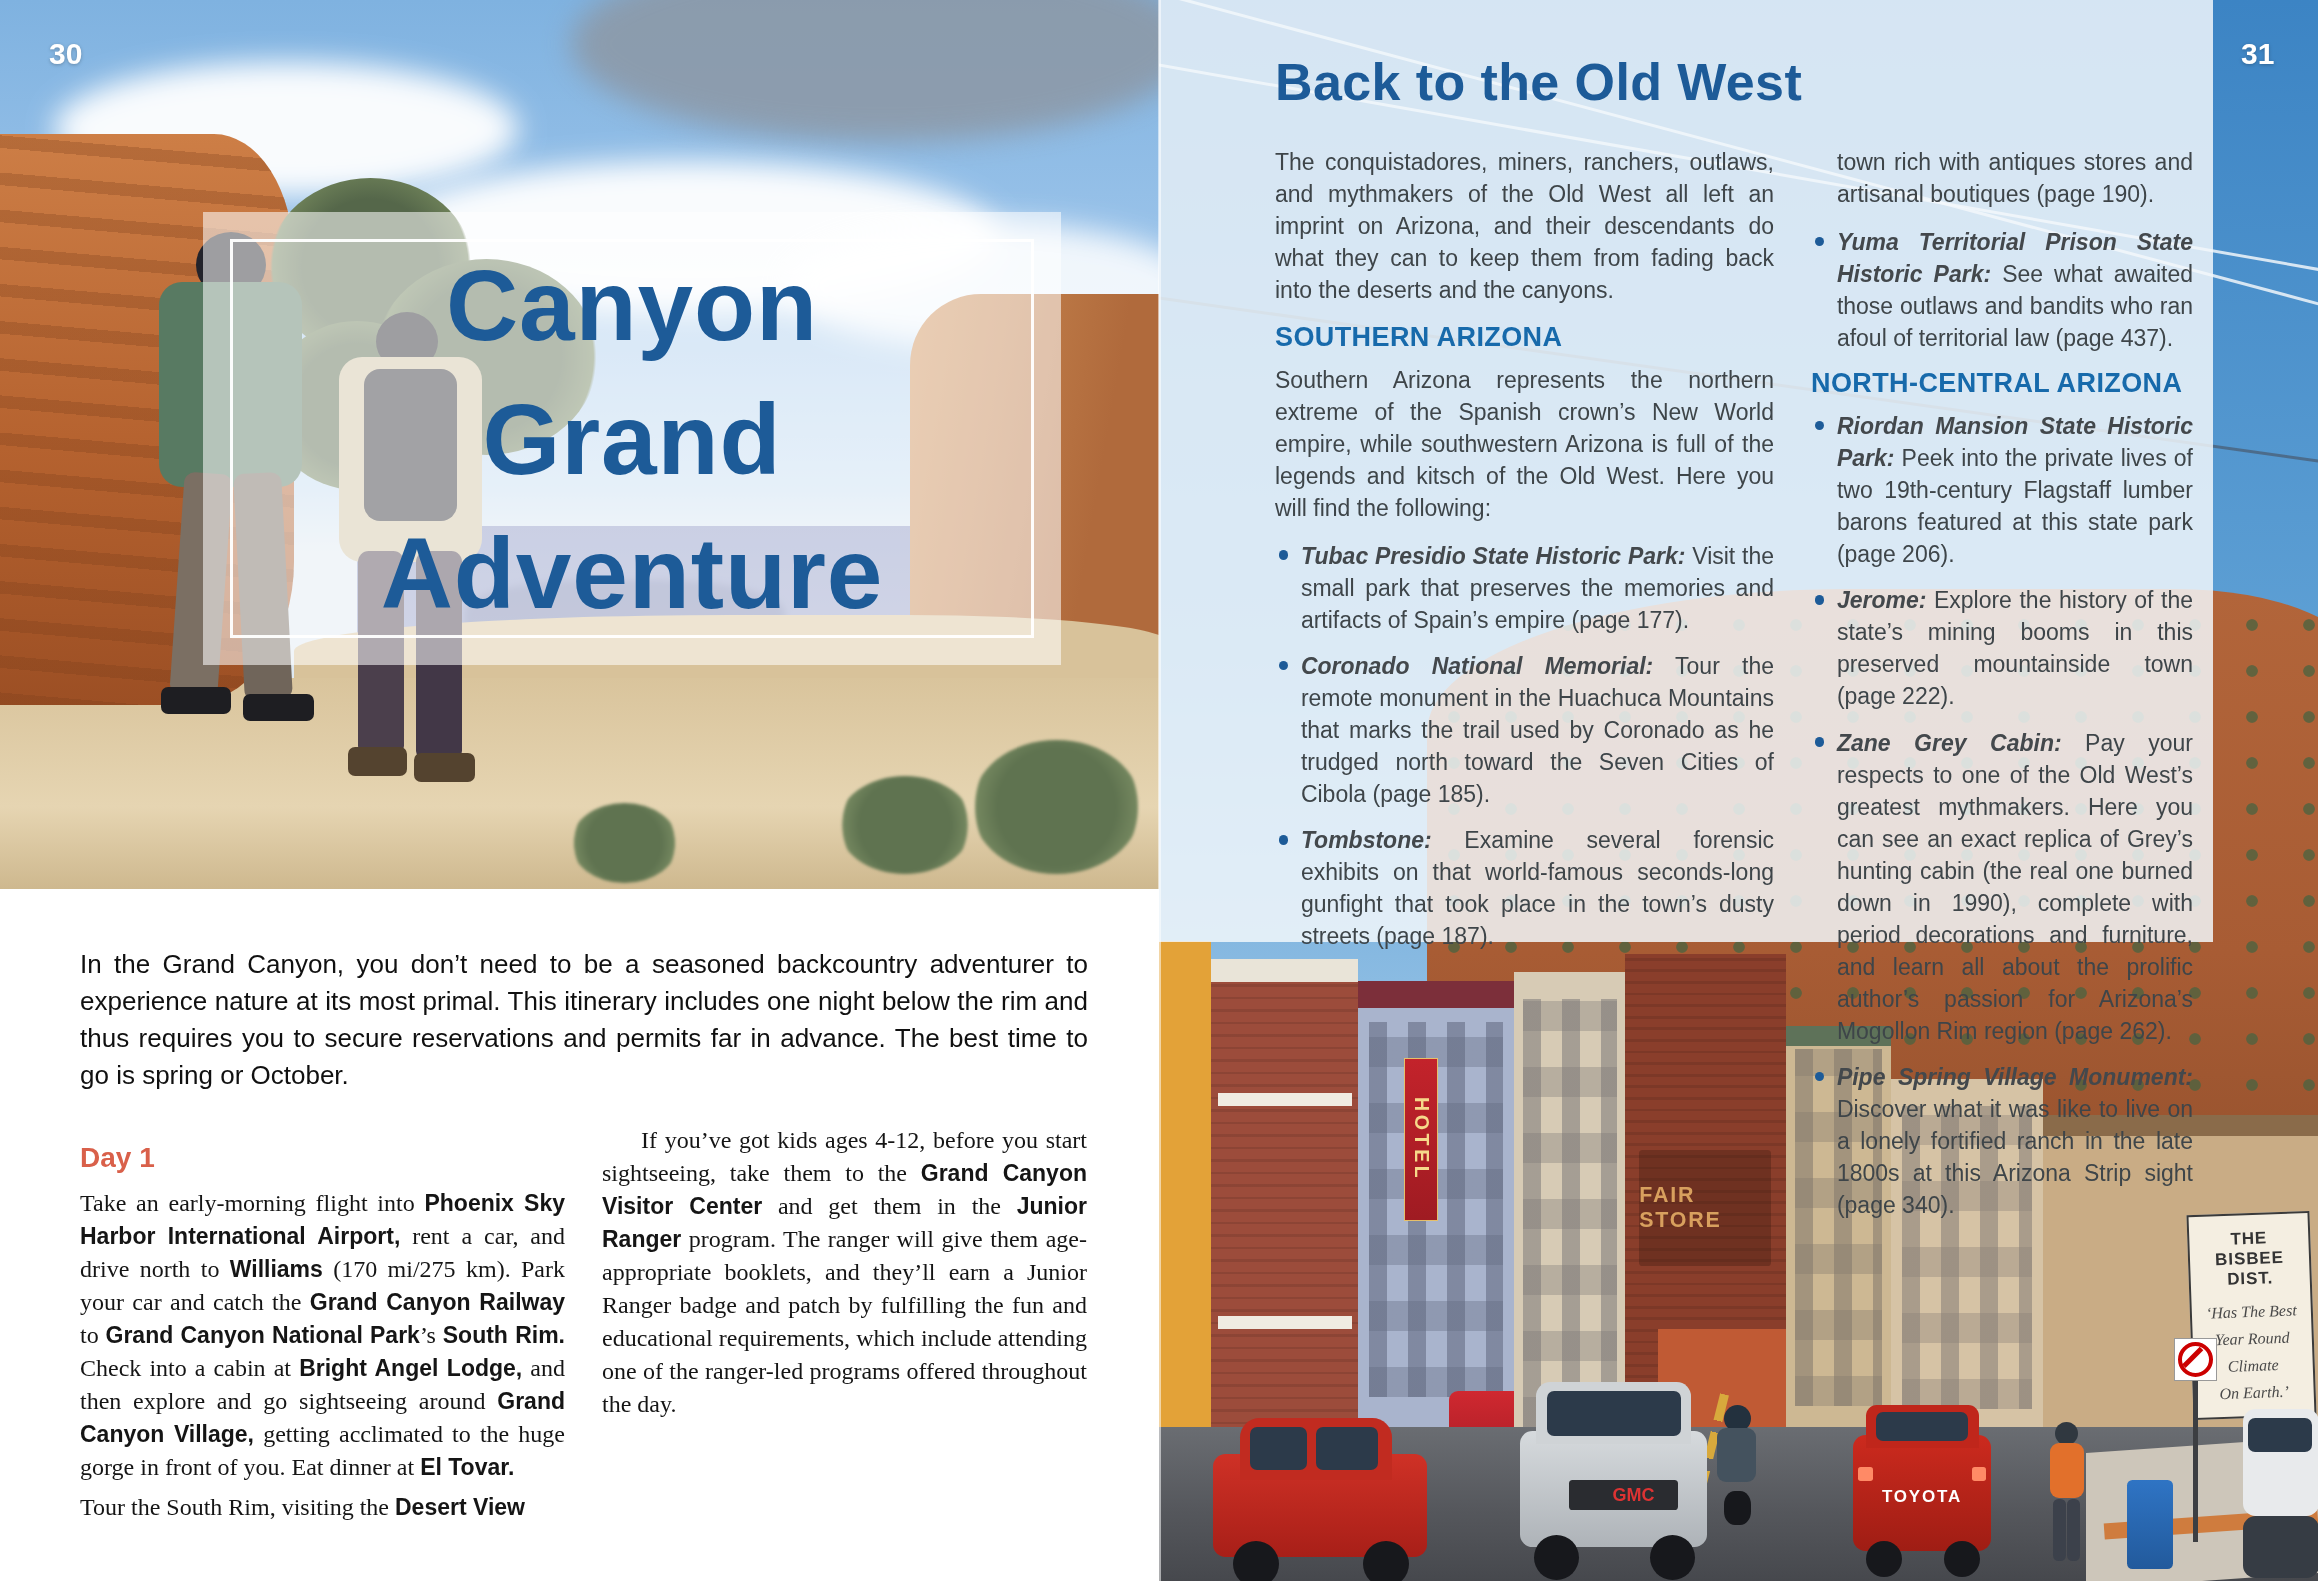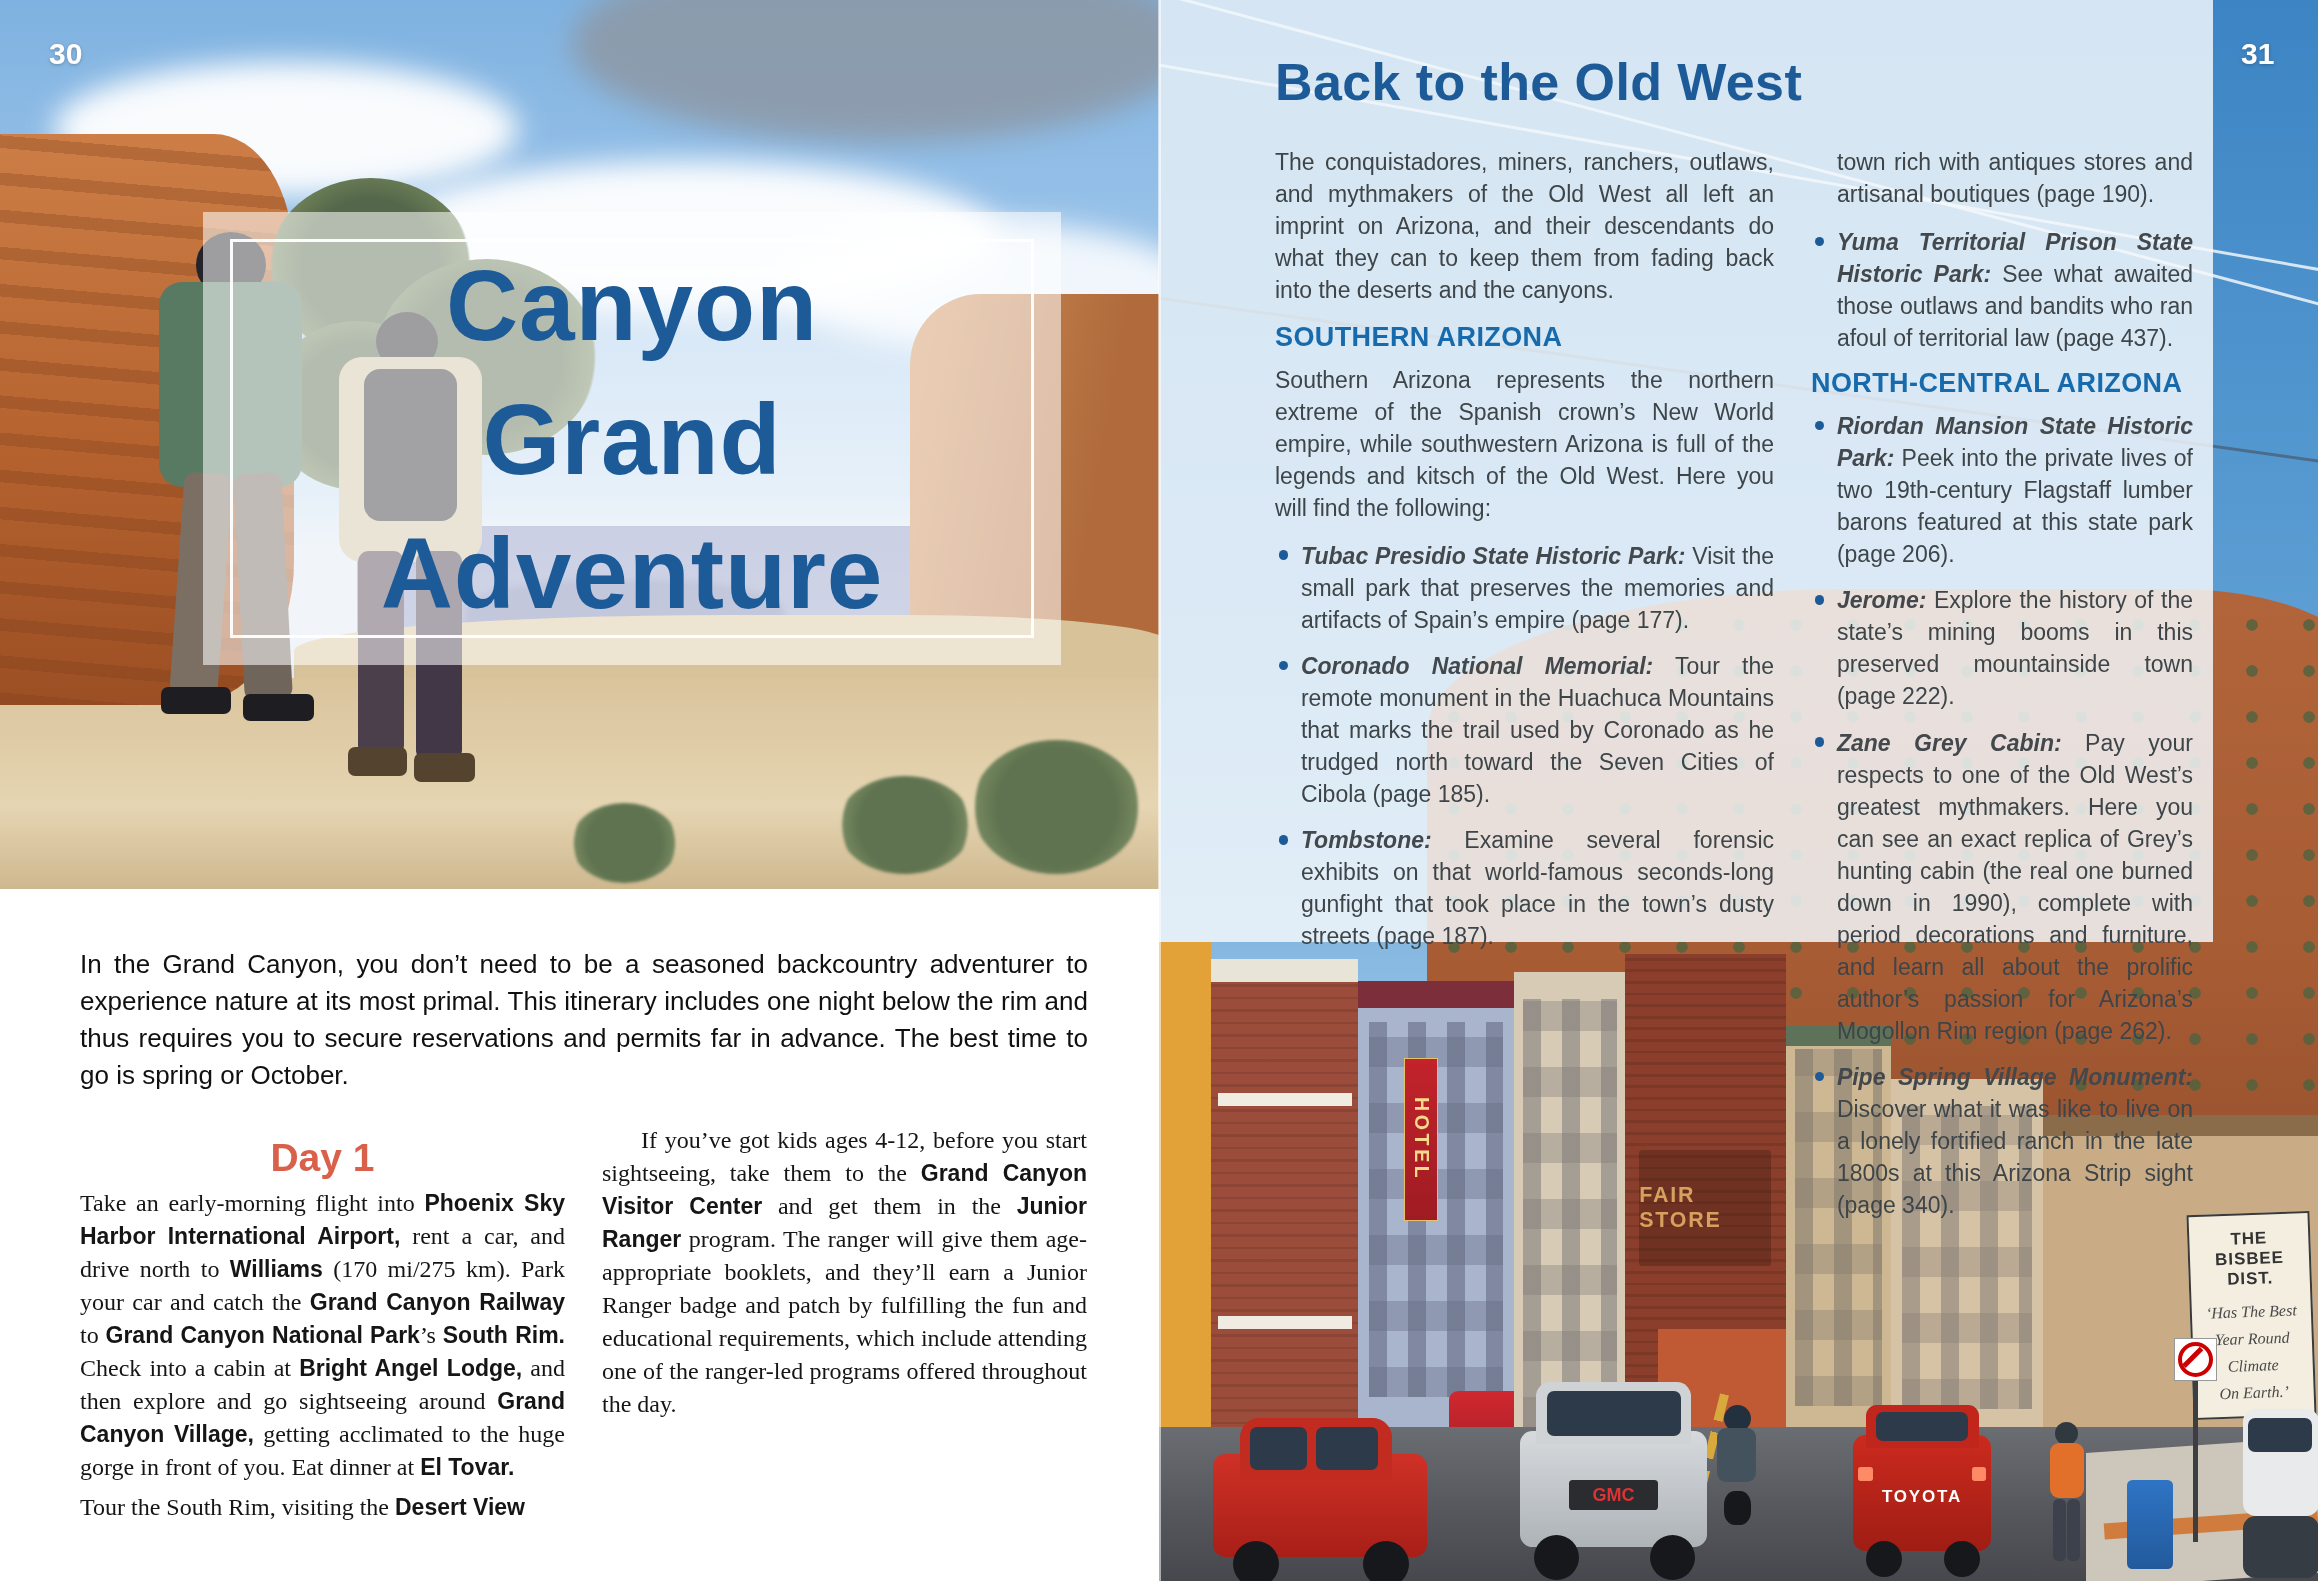--- a/index.html
+++ b/index.html
@@ -46,21 +46,21 @@
   .hero-title{position:absolute;inset:0;display:flex;flex-direction:column;justify-content:center;
               align-items:center;color:#1d5b98;font-weight:bold;font-size:100px;line-height:134px;letter-spacing:0.9px;}
   .pagenum{position:absolute;color:#fff;font-weight:bold;font-size:30px;text-shadow:0 0.9px 3.6px rgba(0,0,0,.25);}
 
   .left-body{position:absolute;left:0;top:889px;width:1159px;height:692px;background:#fff;
              padding:57px 71px 0 80px;box-sizing:border-box;}
   .intro-para{font-size:26px;line-height:37px;color:#101010;text-align:justify;margin:0 0 30px 0;
               font-family:"Liberation Sans","DejaVu Sans",sans-serif;}
   .cols{display:flex;gap:37px;}
   .col{width:485px;}
-  .day-head{color:#d9604a;font-size:39px;font-weight:bold;margin:12.5px 0 9px 0;line-height:41px;text-align:center;}
+  .day-head{color:#d9604a;font-size:28px;font-weight:bold;margin:12.5px 0 9px 0;line-height:41px;}
   .serif{font-family:"Liberation Serif","DejaVu Serif",serif;font-size:24px;line-height:33px;color:#151515;
          text-align:justify;margin:0 0 7.1px 0;}
   .serif .b{font-family:"Liberation Sans","DejaVu Sans",sans-serif;font-weight:bold;font-size:23px;}
   .serif.indent{text-indent:39px;}
 
   
   .page-right{position:absolute;left:1159px;top:0;width:1159px;height:1581px;overflow:hidden;
               background:linear-gradient(#3c84c4 0%,#5d9fd4 40%,#8abbe2 62%,#a9cde9 70%);}
   .hill{position:absolute;left:268px;top:589px;width:936px;height:606px;
         background:linear-gradient(#b2653a,#a85c34 60%,#96522e);
@@ -91,21 +91,21 @@
   .street:before{content:"";position:absolute;left:46%;top:-36px;width:9px;height:232px;
           background:repeating-linear-gradient(#d8a93c 0 27px,transparent 27px 39px);
           transform:rotate(14deg);}
   .sidewalk{position:absolute;background:#cdc6ba;}
   .curb-orange{position:absolute;background:#cf7c3e;}
   .vehicle{position:absolute;}
   .v-body{position:absolute;border-radius:12.5px;}
   .v-glass{position:absolute;background:#2c3a4a;border-radius:7.1px;}
   .wheel{position:absolute;background:#17181c;border-radius:50%;}
   .tailgate-text{position:absolute;color:#fff;font-weight:bold;text-align:center;letter-spacing:1.8px;}
-  .grille-text{position:absolute;color:#d33;font-weight:bold;background:#2a2c30;display:flex;align-items:center;justify-content:center;border-radius:3.6px;}
+  .grille-text{position:absolute;color:#d33;font-weight:bold;background:#2a2c30;display:flex;align-items:center;justify-content:center;border-radius:3.6px;padding-left:20px;}
   .np-sign{position:absolute;width:41px;height:41px;background:#fff;border:1.8px solid #999;display:flex;align-items:center;justify-content:center;}
   .np-circle{width:27px;height:27px;border:4.5px solid #c00;border-radius:50%;position:relative;}
   .np-circle:before{content:"";position:absolute;left:-1.8px;top:9px;width:25px;height:4.5px;background:#c00;transform:rotate(-45deg);}
   .pole{position:absolute;width:5.4px;background:#3c3e42;}
   .bin{position:absolute;background:linear-gradient(#2f74c4,#225a9c);border-radius:5.4px;}
   .person{position:absolute;}
 
   .overlay{position:absolute;left:0;top:0;width:1054px;height:942px;background:rgba(243,248,252,.84);}
   .r-content{position:absolute;left:0;top:0;width:1054px;height:942px;padding:52px 0 0 116px;box-sizing:border-box;}
   .r-title{color:#1d5b98;font-size:52px;font-weight:bold;margin:0 0 34px 0;letter-spacing:0.4px;}

